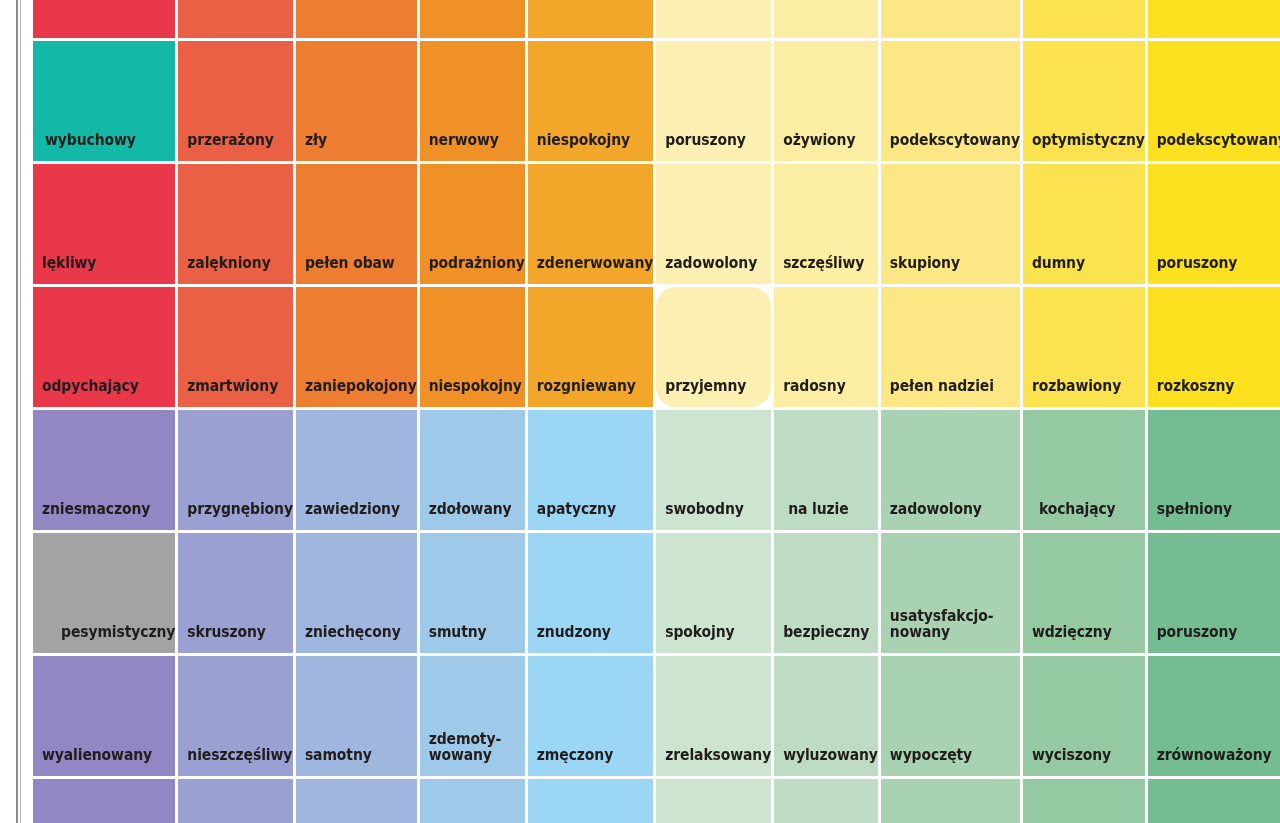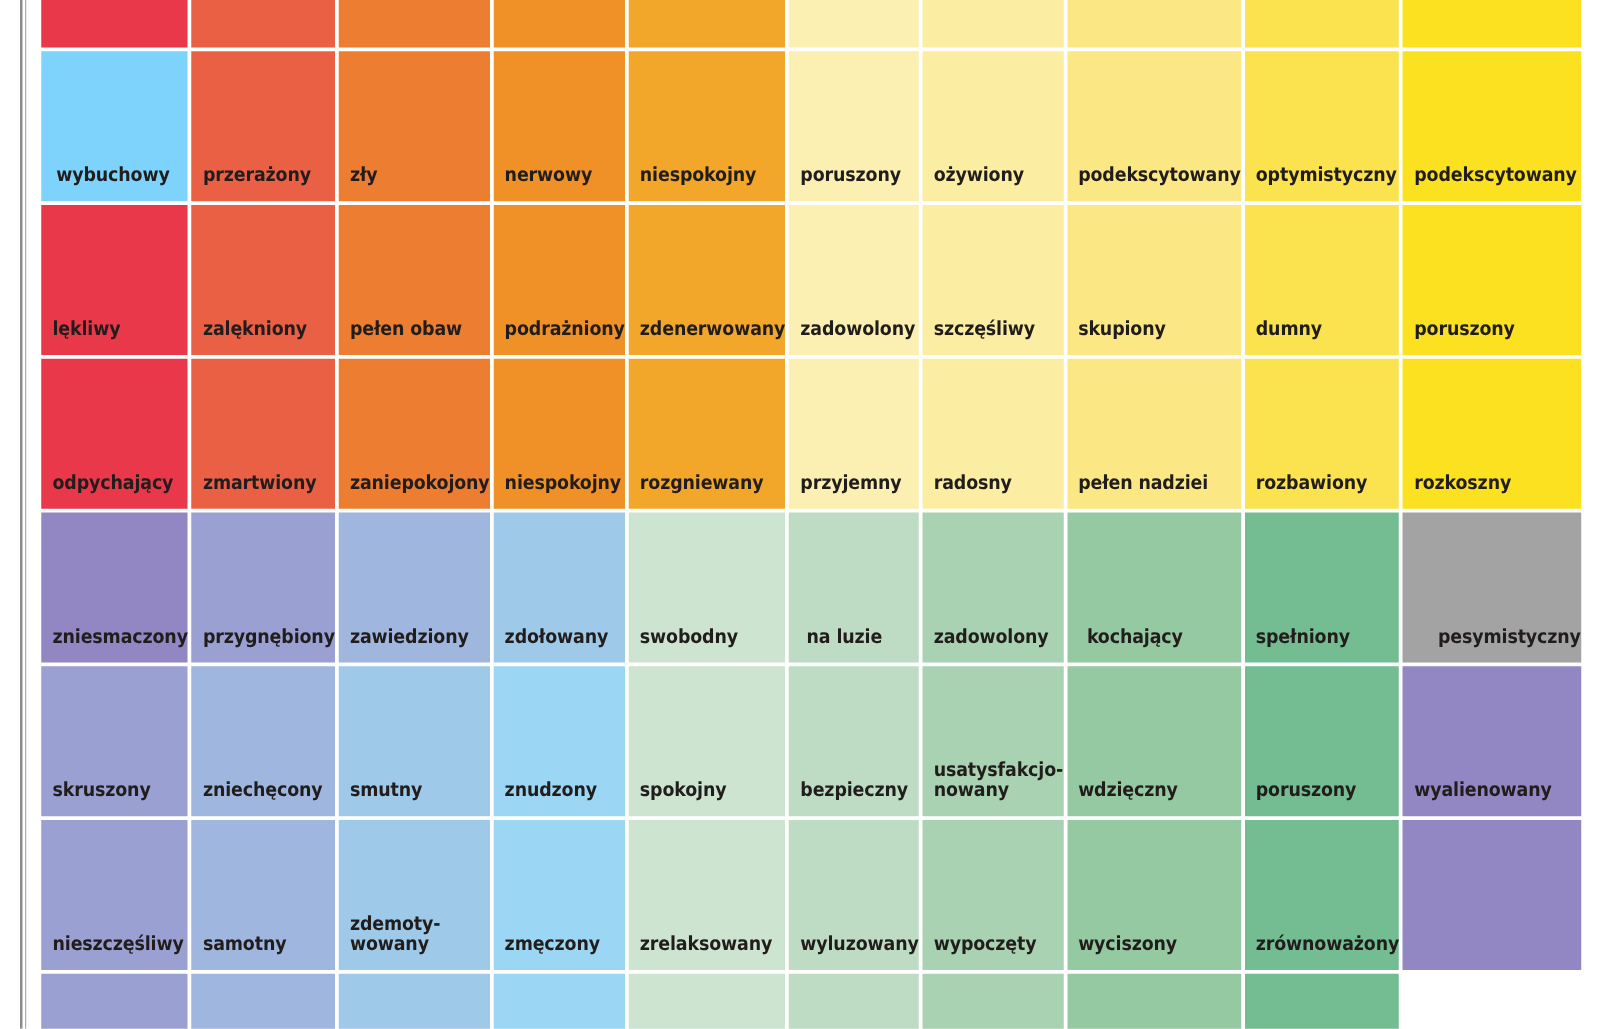--- a/index.html
+++ b/index.html
@@ -93,21 +93,21 @@
       </div>
       <div class="cell" style="background: rgb(251, 232, 132);">
         <span class="label"></span>
       </div>
       <div class="cell" style="background: rgb(251, 226, 79);">
         <span class="label"></span>
       </div>
       <div class="cell" style="background: rgb(251, 225, 31);">
         <span class="label"></span>
       </div>
-      <div class="cell" style="background: #7dd3fc; padding-left: 12px;">
+      <div class="cell" style="background: #14b8a6; padding-left: 12px;">
         <span class="label">wybuchowy</span>
       </div>
       <div class="cell" style="background: rgb(234, 96, 69);">
         <span class="label">przerażony</span>
       </div>
       <div class="cell" style="background: rgb(237, 125, 49);">
         <span class="label">zły</span>
       </div>
       <div class="cell" style="background: rgb(240, 145, 39);">
         <span class="label">nerwowy</span>
@@ -168,21 +168,21 @@
       </div>
       <div class="cell" style="background: rgb(237, 125, 49);">
         <span class="label">zaniepokojony</span>
       </div>
       <div class="cell" style="background: rgb(240, 145, 39);">
         <span class="label">niespokojny</span>
       </div>
       <div class="cell" style="background: rgb(243, 167, 42);">
         <span class="label">rozgniewany</span>
       </div>
-      <div class="cell" style="background: rgb(251, 240, 178);">
+      <div class="cell" style="background: rgb(251, 240, 178); border-radius: 20px;">
         <span class="label">przyjemny</span>
       </div>
       <div class="cell" style="background: rgb(251, 237, 161);">
         <span class="label">radosny</span>
       </div>
       <div class="cell" style="background: rgb(251, 232, 132);">
         <span class="label">pełen nadziei</span>
       </div>
       <div class="cell" style="background: rgb(251, 226, 79);">
         <span class="label">rozbawiony</span>
@@ -194,20 +194,23 @@
         <span class="label">zniesmaczony</span>
       </div>
       <div class="cell" style="background: rgb(154, 160, 210);">
         <span class="label">przygnębiony</span>
       </div>
       <div class="cell" style="background: rgb(159, 182, 222);">
         <span class="label">zawiedziony</span>
       </div>
       <div class="cell" style="background: rgb(159, 201, 233);">
         <span class="label">zdołowany</span>
+      </div>
+      <div class="cell" style="background: rgb(155, 215, 244);">
+        <span class="label">apatyczny</span>
       </div>
       <div class="cell" style="background: rgb(205, 228, 209);">
         <span class="label">swobodny</span>
       </div>
       <div class="cell" style="background: rgb(190, 220, 196); padding-left: 14px;">
         <span class="label">na luzie</span>
       </div>
       <div class="cell" style="background: rgb(169, 210, 178);">
         <span class="label">zadowolony</span>
       </div>

